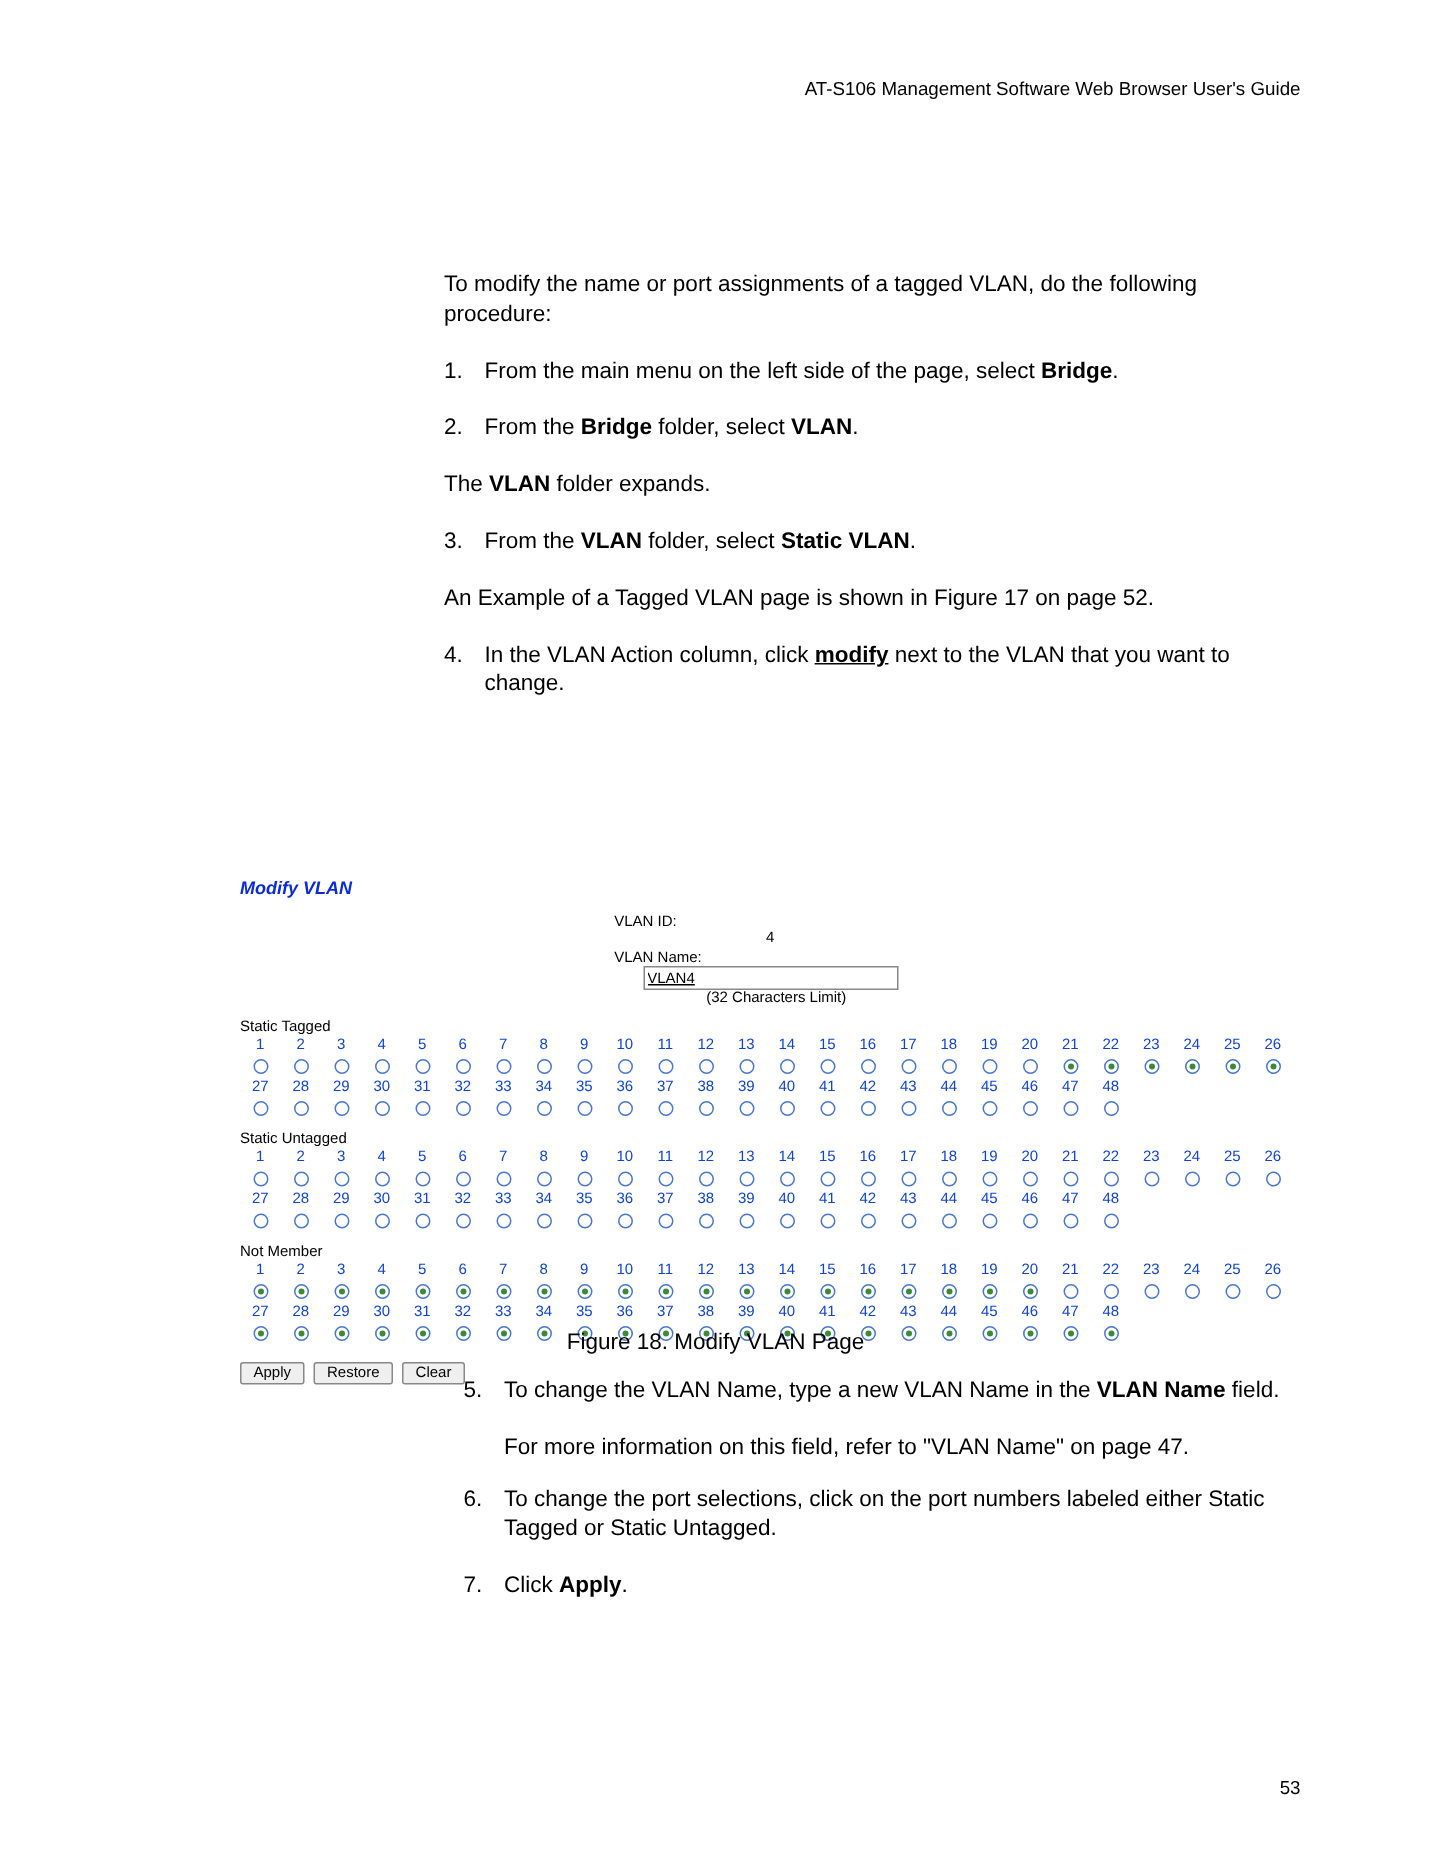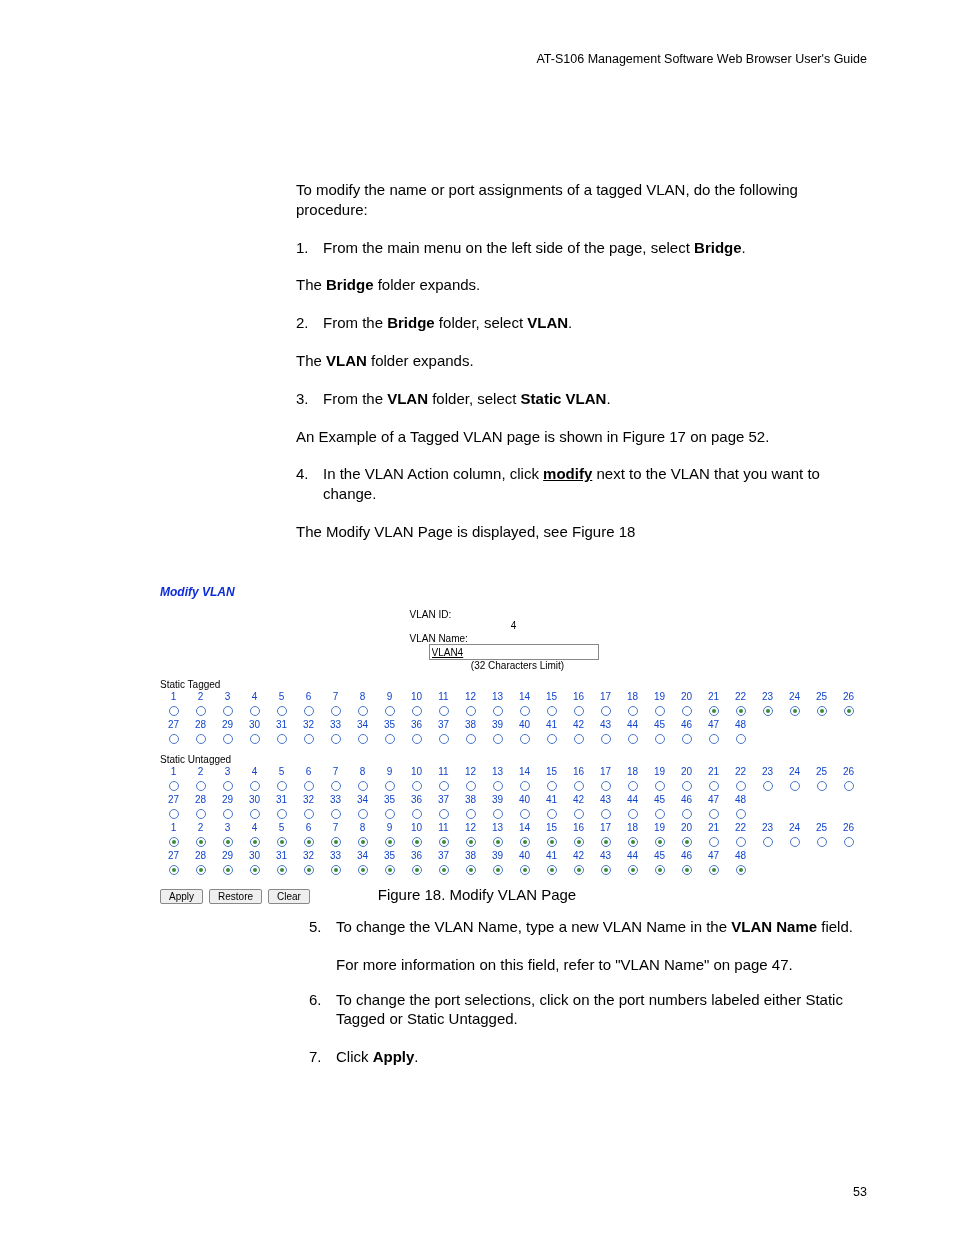--- a/index.html
+++ b/index.html
@@ -149,21 +149,20 @@
 
   <div class="body-col">
     <p>To modify the name or port assignments of a tagged VLAN, do the following procedure:</p>
 
     <div class="step-row">
       <div class="step-num">1.</div>
       <div class="step-txt">
         <span>From the main menu on the left side of the page, select </span><span class="bold">Bridge</span><span>.</span>
       </div>
     </div>
-    <p class="indent"><span>The </span><span class="bold">Bridge</span><span> folder expands.</span></p>
 
     <div class="step-row">
       <div class="step-num">2.</div>
       <div class="step-txt">
         <span>From the </span><span class="bold">Bridge</span><span> folder, select </span><span class="bold">VLAN</span><span>.</span>
       </div>
     </div>
     <p class="indent"><span>The </span><span class="bold">VLAN</span><span> folder expands.</span></p>
 
     <div class="step-row">
@@ -173,21 +172,20 @@
       </div>
     </div>
     <p class="indent">An Example of a Tagged VLAN page is shown in Figure 17 on page 52.</p>
 
     <div class="step-row">
       <div class="step-num">4.</div>
       <div class="step-txt">
         <span>In the VLAN Action column, click </span><span class="bold ul">modify</span><span> next to the VLAN that you want to change.</span>
       </div>
     </div>
-    <p class="indent">The Modify VLAN Page is displayed, see Figure 18</p>
   </div>
 
   <div class="figure">
     <div class="fig-title">Modify VLAN</div>
 
     <div class="fld-row">
       <span class="fld-label">VLAN ID:</span>
       <span class="fld-val">4</span>
     </div>
     <div class="fld-row">
@@ -597,20 +595,21 @@
           </div>
           <div class="radio-cell">
             <span class="radio"></span>
           </div>
           <div class="radio-cell">
             <span class="radio"></span>
           </div>
         </div>
     </div>
 
+    <div class="section-label">Not Member</div>
     <div class="port-grid">
       <div class="port-row" id="nm-top-nums">
           <div class="port-cell">1</div>
           <div class="port-cell">2</div>
           <div class="port-cell">3</div>
           <div class="port-cell">4</div>
           <div class="port-cell">5</div>
           <div class="port-cell">6</div>
           <div class="port-cell">7</div>
           <div class="port-cell">8</div>

